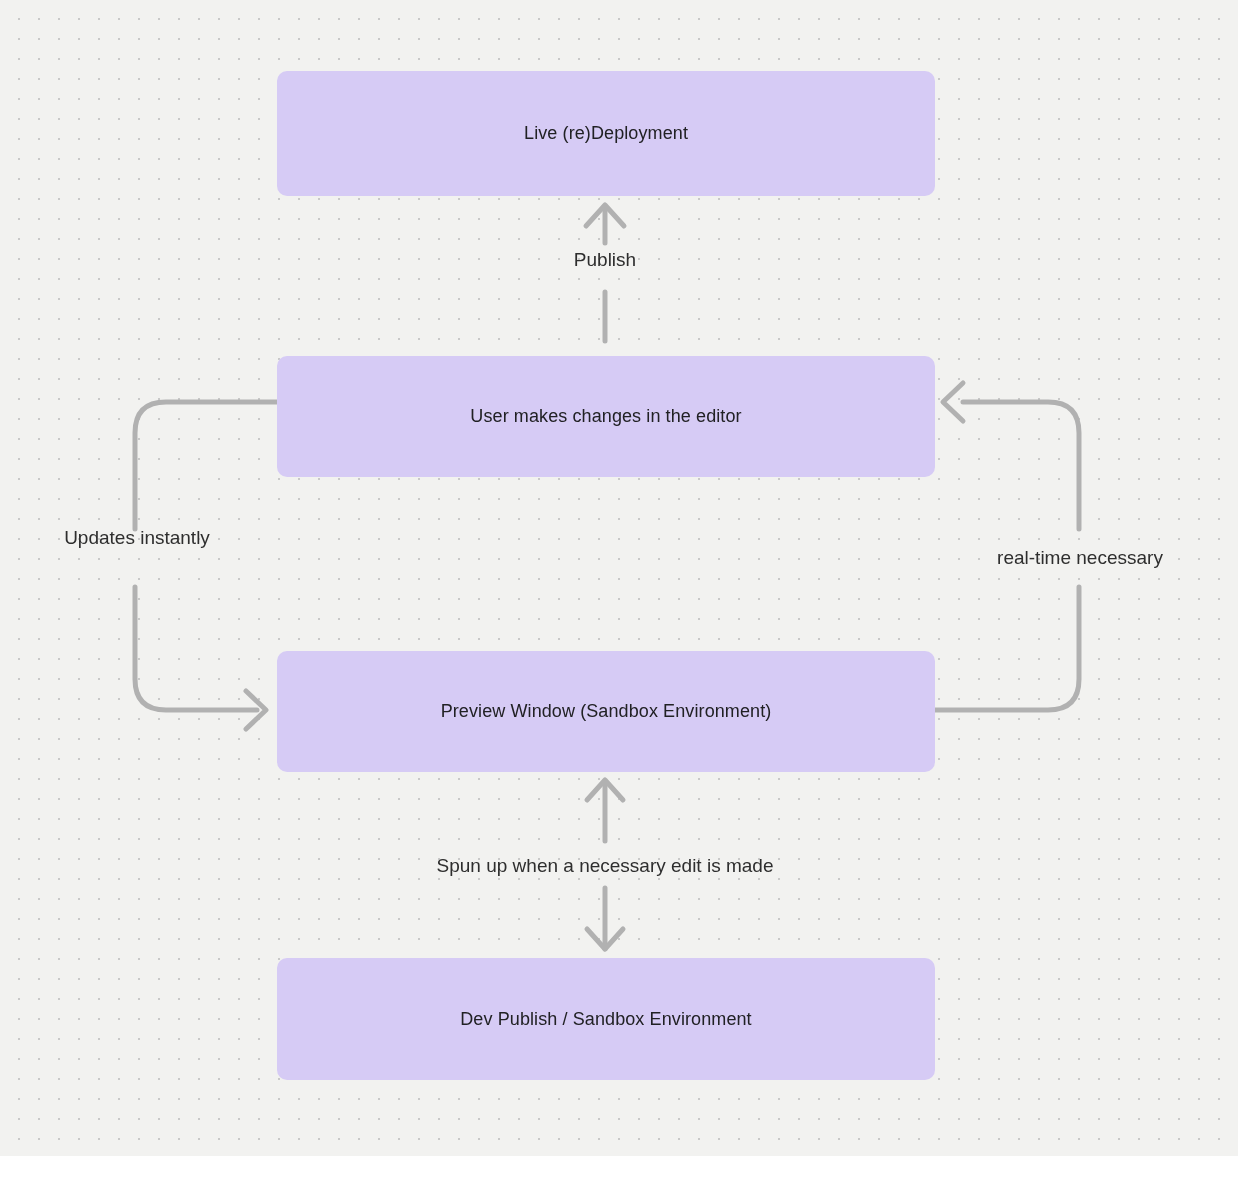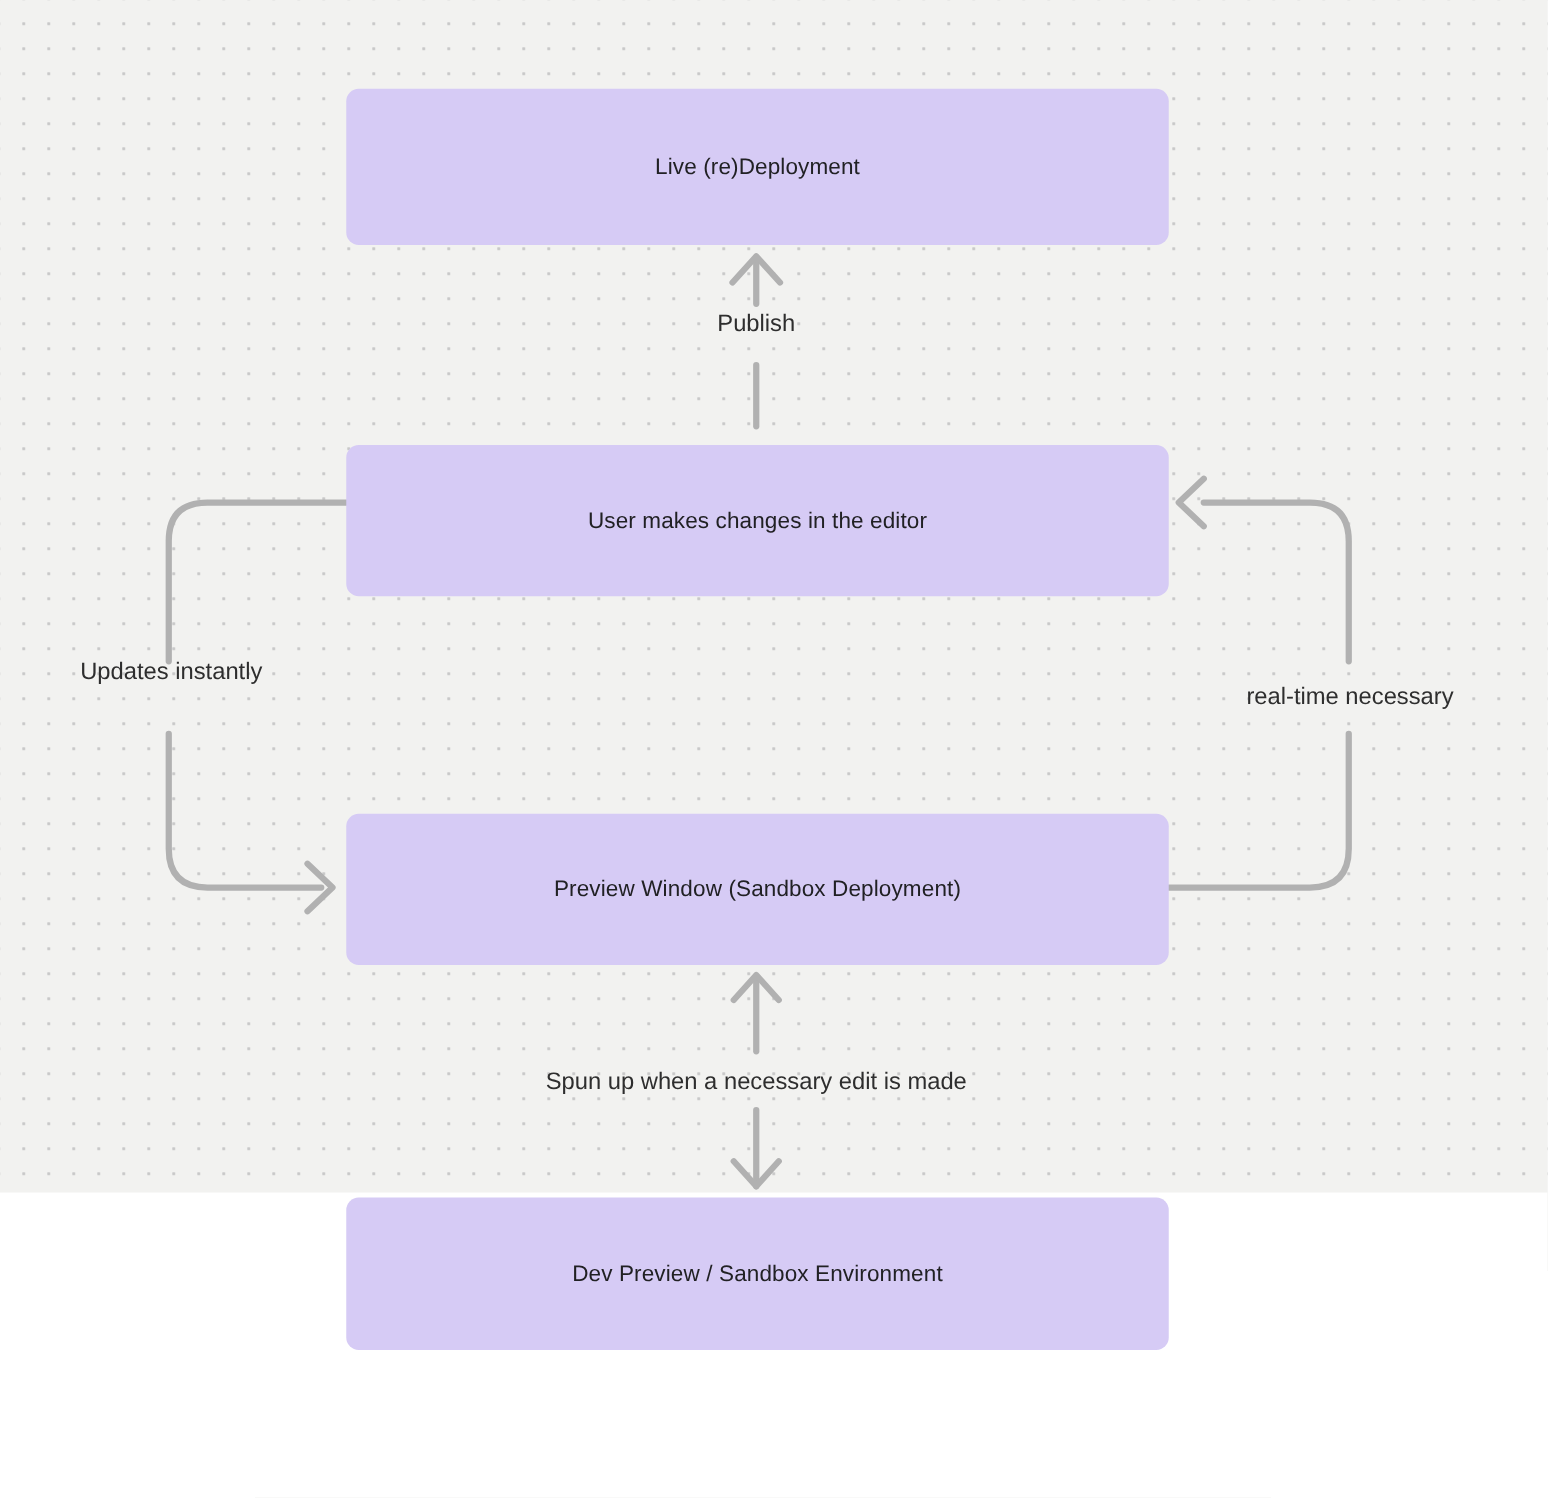--- a/index.html
+++ b/index.html
@@ -12,21 +12,21 @@
   }
   * { margin: 0; padding: 0; box-sizing: border-box; }
   html, body { width: 1238px; height: 1198px; }
   body {
     font-family: "Liberation Sans", "DejaVu Sans", sans-serif;
     overflow: hidden;
   }
   .canvas {
     position: relative;
     width: 1238px;
-    height: 954px;
+    height: 1156px;
     background-color: var(--bg);
     background-image: radial-gradient(circle, var(--dot) 1.05px, rgba(0,0,0,0) 1.5px);
     background-size: 20px 20px;
     background-position: 9px 9px;
   }
   .node {
     position: absolute;
     left: 277px;
     width: 658px;
     background: var(--node-fill);
@@ -94,25 +94,25 @@
 
   <div class="node" style="top:71px;height:125px;">
     <span>Live (re)Deployment</span>
   </div>
 
   <div class="node" style="top:356px;height:121px;">
     <span>User makes changes in the editor</span>
   </div>
 
   <div class="node" style="top:651px;height:121px;">
-    <span>Preview Window (Sandbox Deployment)</span>
+    <span>Preview Window (Sandbox Environment)</span>
   </div>
 
   <div class="node" style="top:958px;height:122px;">
-    <span>Dev Preview / Sandbox Environment</span>
+    <span>Dev Publish / Sandbox Environment</span>
   </div>
 
   <div class="edge-label" style="left:605px;top:260px;">Publish</div>
 
   <div class="edge-label" style="left:137px;top:538px;">Updates instantly</div>
 
   <div class="edge-label" style="left:1080px;top:558px;">real-time necessary</div>
 
   <div class="edge-label" style="left:605px;top:866px;">Spun up when a necessary edit is made</div>
 

